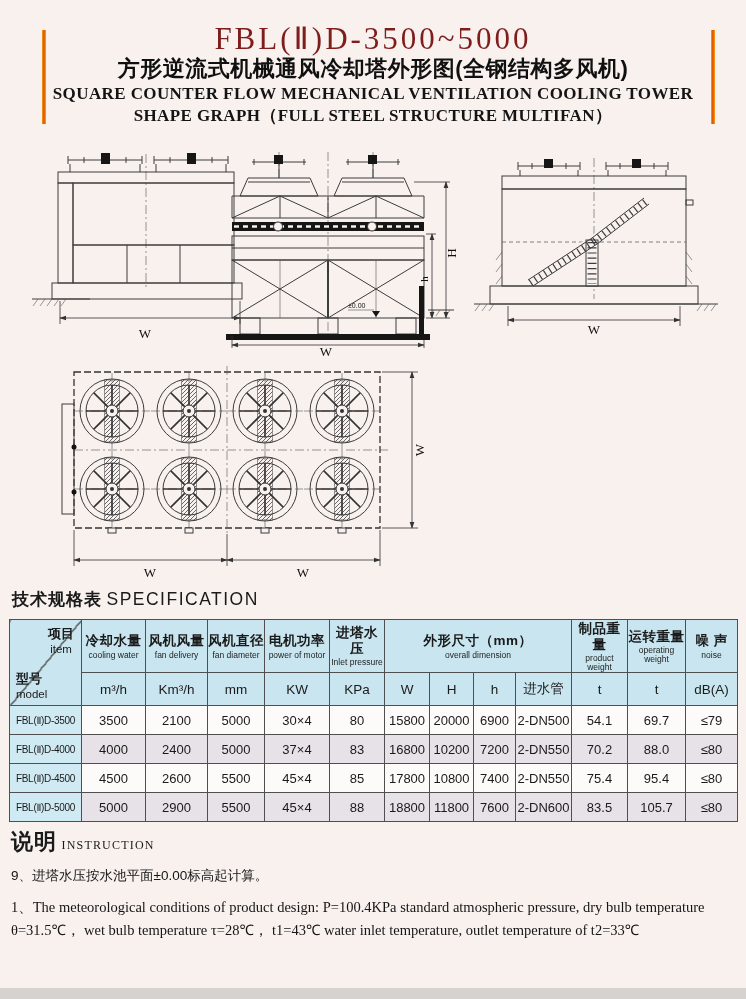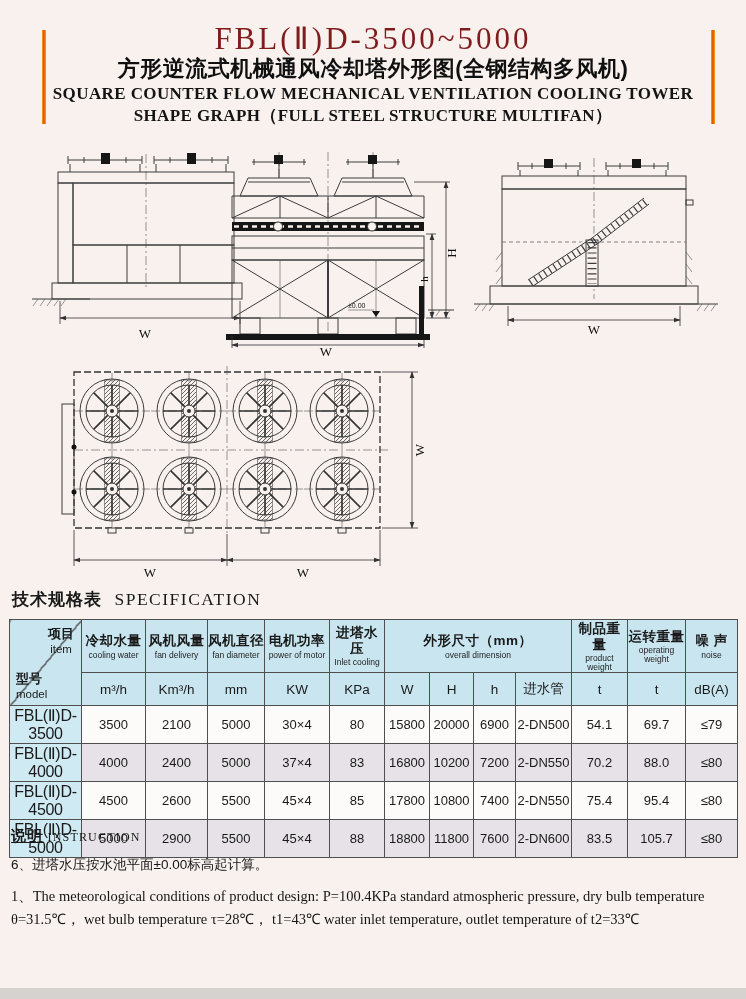--- a/index.html
+++ b/index.html
@@ -21,42 +21,42 @@
   svg .dark{fill:#161616;stroke:none;}
   svg .dim{stroke:#333;stroke-width:.8;fill:none;}
   svg .cl{stroke:#555;stroke-width:.6;fill:none;stroke-dasharray:9 3 2 3;}
   svg text.dimlab{font-family:"Liberation Serif",serif;font-size:13px;fill:#111;}
   svg text.lvl{font-family:"Liberation Sans",sans-serif;font-size:7px;fill:#111;}
   svg .spk line{stroke:#333;stroke-width:1.6;}
 
   
   .spec-heading{position:absolute;left:12px;top:588px;}
   .spec-heading .zh{font-size:17px;font-weight:bold;letter-spacing:1px;}
-  .spec-heading .en{font-family:Liberation Serif, serif;font-size:17.5px;letter-spacing:1.5px;margin-left:8px;}
+  .spec-heading .en{font-family:Liberation Sans, sans-serif;font-size:17.5px;letter-spacing:1.5px;}
   table.spec-table{position:absolute;left:9px;top:619px;width:728px;border-collapse:collapse;table-layout:fixed;}
   .spec-table th,.spec-table td{border:1px solid #4f4f4f;text-align:center;vertical-align:middle;padding:0;overflow:hidden;}
   .spec-table{border:1.5px solid #444;}
   .hr1 th{background:#c9e6f0;height:52px;font-weight:normal;}
   .hzh{font-size:13.5px;font-weight:bold;letter-spacing:.5px;line-height:1.15;}
   .hen{font-size:8.5px;color:#222;margin-top:2px;line-height:1;}
   .hr2 td{background:#c9e6f0;height:32px;font-size:13.5px;}
   .dr td{height:28px;font-size:13px;background:#fdfbfa;}
   .dr.alt td{background:#e6e2e7;}
-  .spec-table td.model{background:#cfeaf3;font-size:16px;letter-spacing:-0.3px;}
+  .spec-table td.model{background:#cfeaf3;font-size:10px;letter-spacing:-0.3px;}
   td.corner{background:
      linear-gradient(to bottom right,transparent calc(50% - .7px),#4f4f4f calc(50% - .7px),#4f4f4f calc(50% + .7px),transparent calc(50% + .7px)),#c9e6f0;
      position:relative;}
   .corner .pos-tr{position:absolute;top:5px;right:7px;text-align:center;}
   .corner .pos-bl{position:absolute;bottom:5px;left:6px;text-align:left;}
   .corner .czh{font-size:13px;font-weight:bold;}
   .corner .cen{font-size:11.5px;}
 
   
   .instructions{position:absolute;left:11px;top:827px;width:728px;}
-  .ins-heading .zh{font-size:15px;font-weight:bold;letter-spacing:1px;text-decoration:underline;}
+  .ins-heading .zh{font-size:22px;font-weight:bold;letter-spacing:1px;}
   .ins-heading .en{font-family:"Liberation Serif",serif;font-size:12px;letter-spacing:1.2px;}
   .zh-notes{margin-top:8px;font-size:13.5px;line-height:22px;color:#151515;}
   .en-notes{margin-top:9px;font-family:"Liberation Serif",serif;font-size:14.5px;line-height:23px;color:#151515;}
   .note{white-space:normal;}
   .bottom-strip{position:absolute;left:0;top:988px;width:746px;height:11px;background:#d6d2d0;}
 </style>
 </head>
 <body>
 
 <div class="page">
@@ -394,21 +394,21 @@
       <th>
             <div class="hzh">风机直径</div>
             <div class="hen">fan diameter</div>
           </th>
       <th>
             <div class="hzh">电机功率</div>
             <div class="hen">power of motor</div>
           </th>
       <th>
             <div class="hzh">进塔水压</div>
-            <div class="hen">Inlet cooling</div>
+            <div class="hen">Inlet pressure</div>
           </th>
       <th colspan="4">
             <div class="hzh">外形尺寸（mm）</div>
             <div class="hen">overall dimension</div>
           </th>
       <th>
             <div class="hzh">制品重量</div>
             <div class="hen">product weight</div>
           </th>
       <th>
@@ -496,21 +496,21 @@
     </tr>
     </tbody>
   </table>
 
   <div class="instructions">
     <div class="ins-heading">
       <span class="zh">说明</span>
       <span class="en">INSTRUCTION</span>
     </div>
     <div class="zh-notes">
-      <div class="note">6、进塔水压按水池平面±0.00标高起计算。</div>
+      <div class="note">9、进塔水压按水池平面±0.00标高起计算。</div>
     </div>
     <div class="en-notes">
       <div class="note">1、The meteorological conditions of product design: P=100.4KPa standard atmospheric pressure, dry bulb temperature θ=31.5℃， wet bulb temperature τ=28℃， t1=43℃ water inlet temperature, outlet temperature of t2=33℃</div>
 
     </div>
   </div>
 
   <div class="bottom-strip"></div>
 </div>
 

